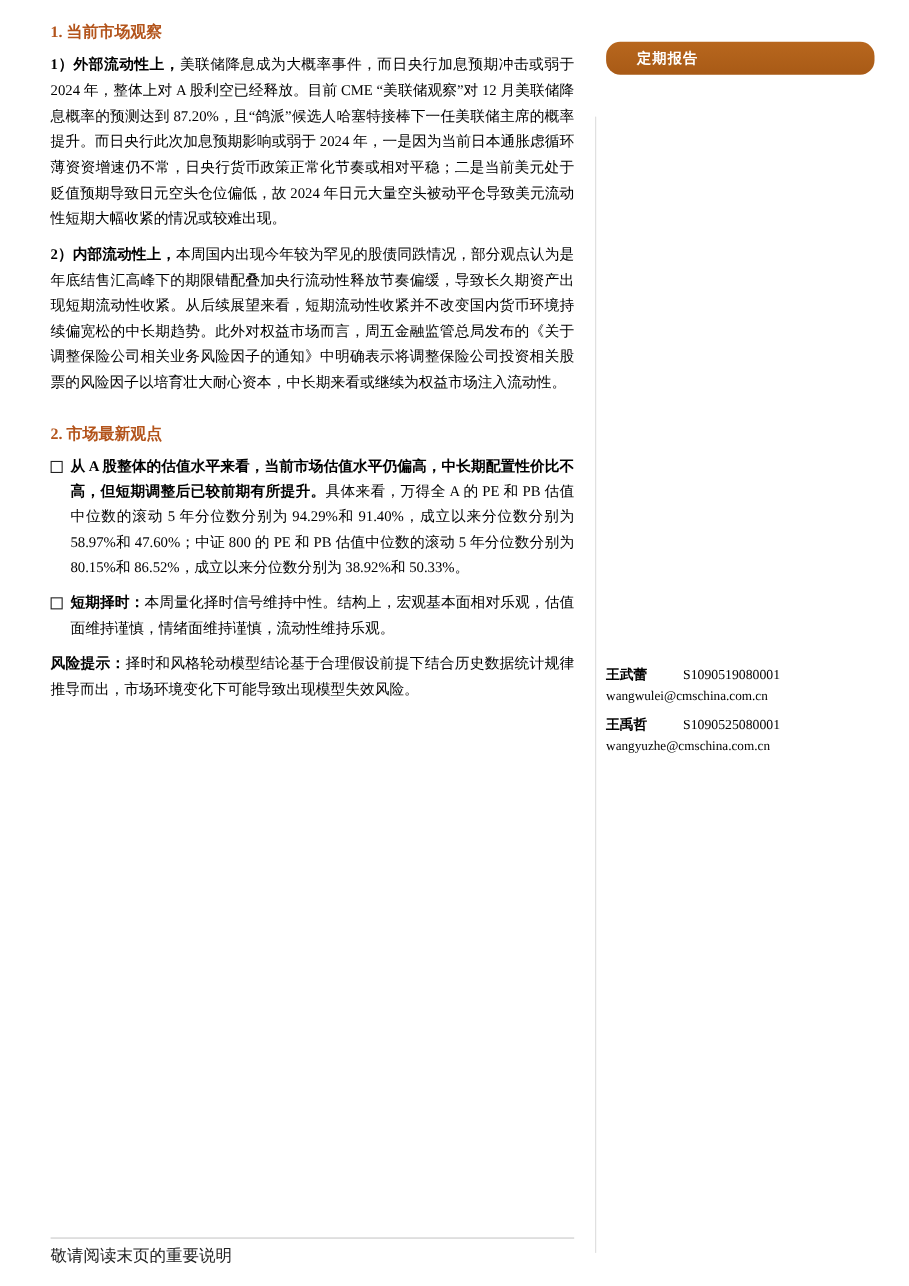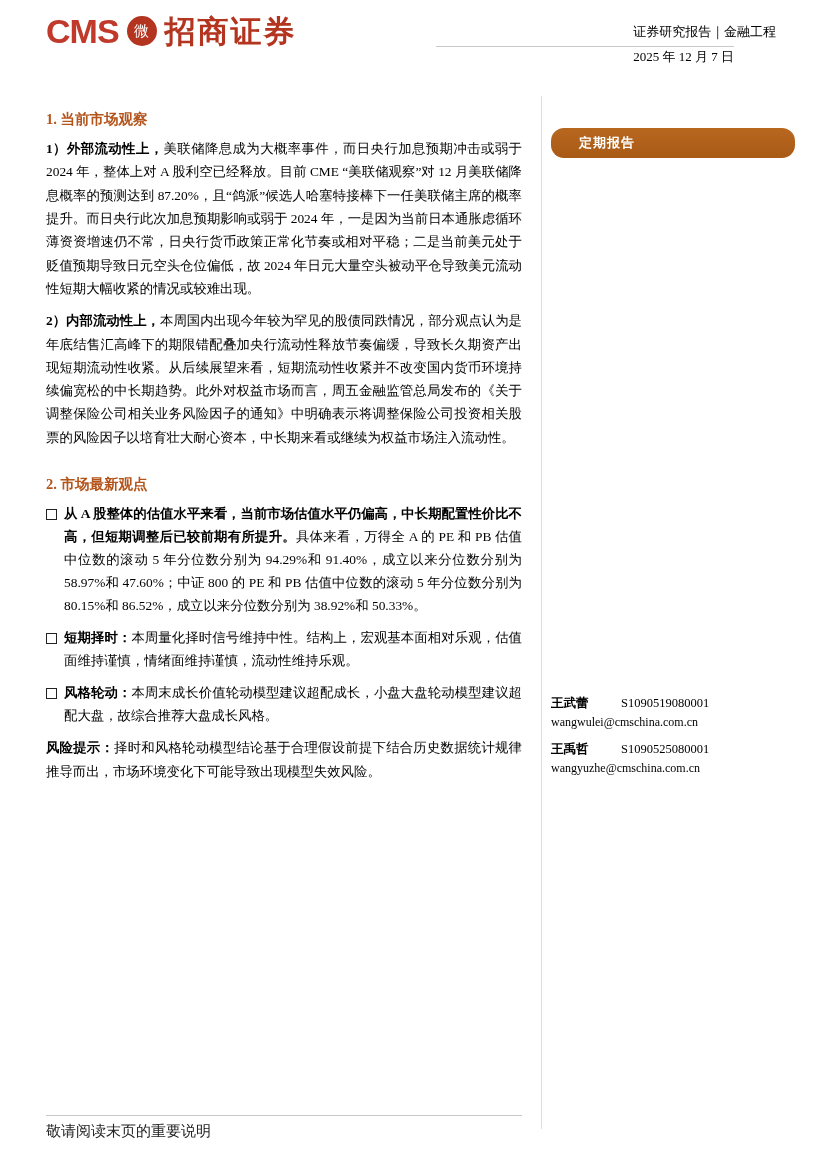--- a/index.html
+++ b/index.html
@@ -221,32 +221,20 @@
     top: 96px;
     bottom: 40px;
     border-left: 1px solid #dddddd;
   }
 </style>
 </head>
 <body>
 
 <div class="page">
 
-  <div class="header">
-    <div class="logo-wrap">
-      <span class="logo-cms">CMS</span>
-      <span class="logo-badge">微</span>
-      <span class="logo-cn">招商证券</span>
-    </div>
-    <div class="header-right">
-      <div>证券研究报告｜金融工程</div>
-      <div>2025 年 12 月 7 日</div>
-    </div>
-    <div class="header-rule"></div>
-  </div>
 
 
   <div class="body-wrap">
 
     <div class="col-main">
 
       <div class="sec-head">1. 当前市场观察</div>
 
 
       <div class="para para-indent">
@@ -263,24 +251,20 @@
       <div class="bullet-item">
         <span class="bullet-box"></span>
         <span class="bullet-text"><b>从 A 股整体的估值水平来看，当前市场估值水平仍偏高，中长期配置性价比不高，但短期调整后已较前期有所提升。</b><span>具体来看，万得全 A 的 PE 和 PB 估值中位数的滚动 5 年分位数分别为 94.29%和 91.40%，成立以来分位数分别为 58.97%和 47.60%；中证 800 的 PE 和 PB 估值中位数的滚动 5 年分位数分别为 80.15%和 86.52%，成立以来分位数分别为 38.92%和 50.33%。</span></span>
       </div>
 
       <div class="bullet-item">
         <span class="bullet-box"></span>
         <span class="bullet-text"><b>短期择时：</b><span>本周量化择时信号维持中性。结构上，宏观基本面相对乐观，估值面维持谨慎，情绪面维持谨慎，流动性维持乐观。</span></span>
       </div>
 
-      <div class="bullet-item">
-        <span class="bullet-box"></span>
-        <span class="bullet-text"><b>风格轮动：</b><span>本周末成长价值轮动模型建议超配成长，小盘大盘轮动模型建议超配大盘，故综合推荐大盘成长风格。</span></span>
-      </div>
 
       <div class="para">
         <b>风险提示：</b><span>择时和风格轮动模型结论基于合理假设前提下结合历史数据统计规律推导而出，市场环境变化下可能导致出现模型失效风险。</span>
       </div>
 
     </div>
 
     <div class="col-side">
       <div class="side-tag">定期报告</div>
 

